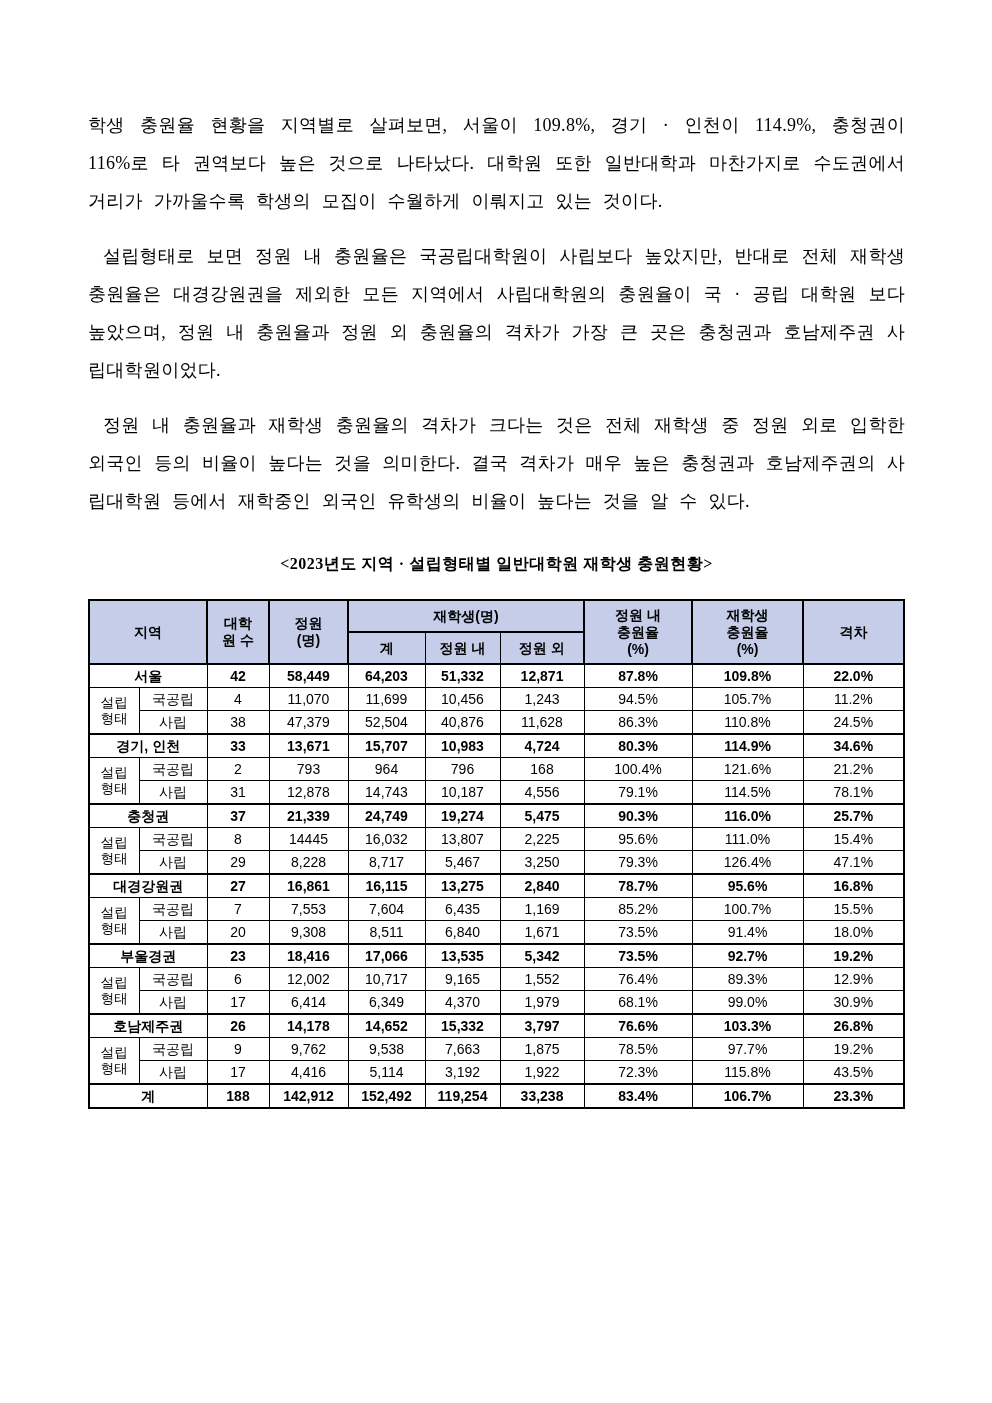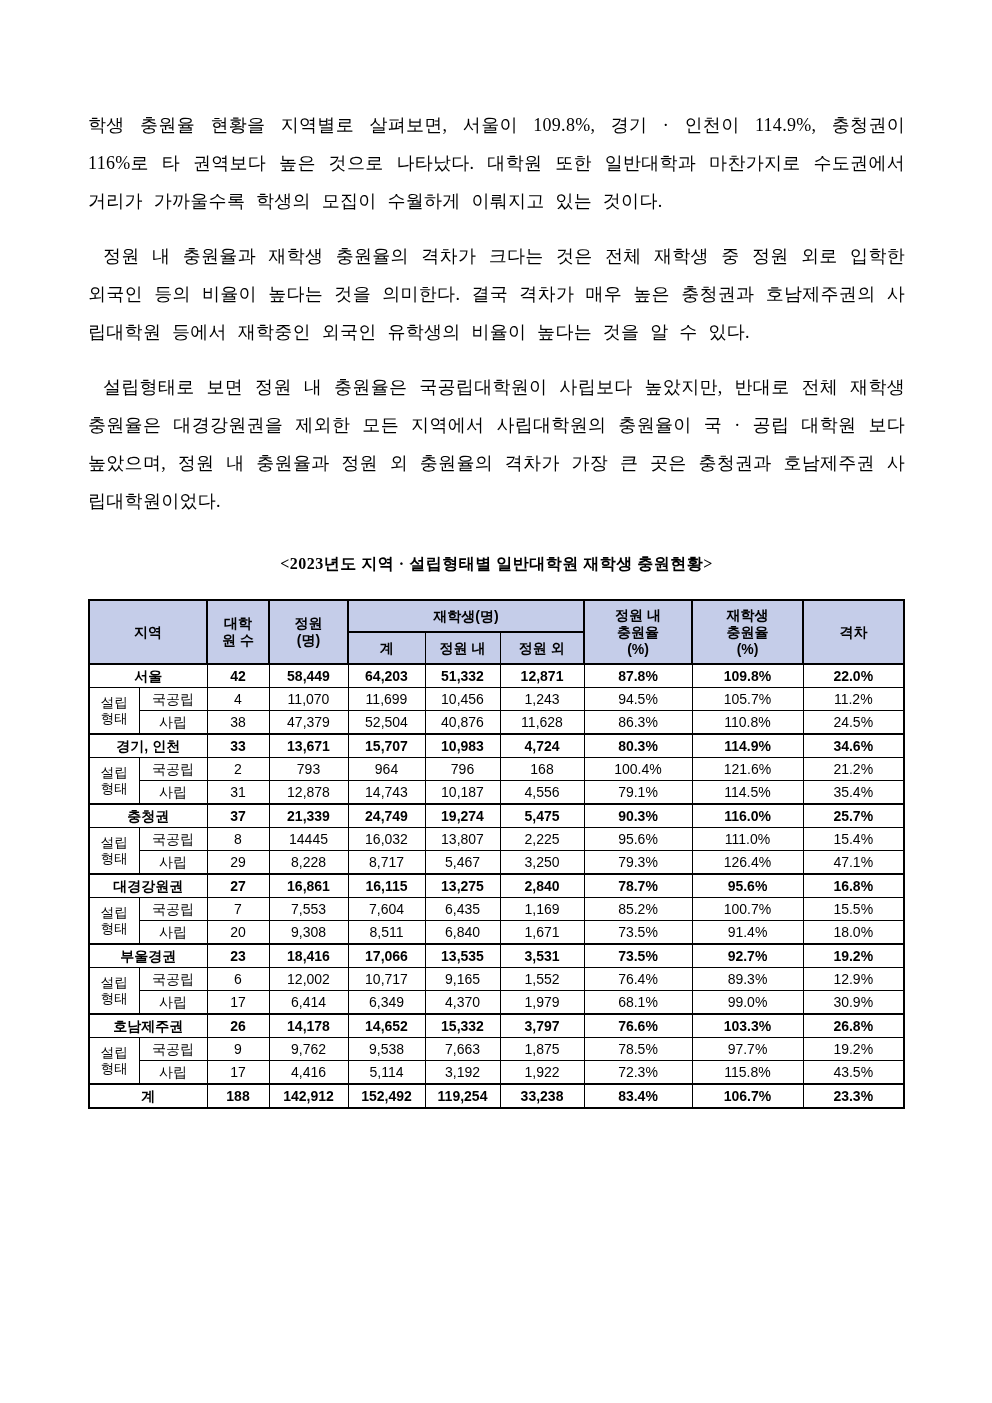--- a/index.html
+++ b/index.html
@@ -77,23 +77,23 @@
     margin-top: 36px;
   }
 </style>
 </head>
 <body>
 
 <div class="page">
 
   <p class="para">학생 충원율 현황을 지역별로 살펴보면, 서울이 109.8%, 경기 · 인천이 114.9%, 충청권이 116%로 타 권역보다 높은 것으로 나타났다. 대학원 또한 일반대학과 마찬가지로 수도권에서 거리가 가까울수록 학생의 모집이 수월하게 이뤄지고 있는 것이다.</p>
 
+  <p class="para indent">설립형태로 보면 정원 내 충원율은 국공립대학원이 사립보다 높았지만, 반대로 전체 재학생 충원율은 대경강원권을 제외한 모든 지역에서 사립대학원의 충원율이 국 · 공립 대학원 보다 높았으며, 정원 내 충원율과 정원 외 충원율의 격차가 가장 큰 곳은 충청권과 호남제주권 사립대학원이었다.</p>
+
   <p class="para indent">정원 내 충원율과 재학생 충원율의 격차가 크다는 것은 전체 재학생 중 정원 외로 입학한 외국인 등의 비율이 높다는 것을 의미한다. 결국 격차가 매우 높은 충청권과 호남제주권의 사립대학원 등에서 재학중인 외국인 유학생의 비율이 높다는 것을 알 수 있다.</p>
-
-  <p class="para indent">설립형태로 보면 정원 내 충원율은 국공립대학원이 사립보다 높았지만, 반대로 전체 재학생 충원율은 대경강원권을 제외한 모든 지역에서 사립대학원의 충원율이 국 · 공립 대학원 보다 높았으며, 정원 내 충원율과 정원 외 충원율의 격차가 가장 큰 곳은 충청권과 호남제주권 사립대학원이었다.</p>
 
   <h2 class="table-title">&lt;2023년도 지역 · 설립형태별 일반대학원 재학생 충원현황&gt;</h2>
 
   <table class="enroll">
     <colgroup>
       <col style="width:50px">
       <col style="width:68px">
       <col style="width:62px">
       <col style="width:79px">
       <col style="width:77px">
@@ -187,21 +187,21 @@
         </tr>
         <tr class="sub_last">
           <td>사립</td>
           <td>31</td>
           <td>12,878</td>
           <td>14,743</td>
           <td>10,187</td>
           <td>4,556</td>
           <td>79.1%</td>
           <td>114.5%</td>
-          <td>35.4%</td>
+          <td>78.1%</td>
         </tr>
         <tr class="region">
           <td colspan="2">충청권</td>
           <td>37</td>
           <td>21,339</td>
           <td>24,749</td>
           <td>19,274</td>
           <td>5,475</td>
           <td>90.3%</td>
           <td>116.0%</td>
@@ -265,21 +265,21 @@
           <td>73.5%</td>
           <td>91.4%</td>
           <td>18.0%</td>
         </tr>
         <tr class="region">
           <td colspan="2">부울경권</td>
           <td>23</td>
           <td>18,416</td>
           <td>17,066</td>
           <td>13,535</td>
-          <td>3,531</td>
+          <td>5,342</td>
           <td>73.5%</td>
           <td>92.7%</td>
           <td>19.2%</td>
         </tr>
         <tr class="sub_first">
           <td rowspan="2" class="group-cell">설립
 형태</td>
           <td>국공립</td>
           <td>6</td>
           <td>12,002</td>

